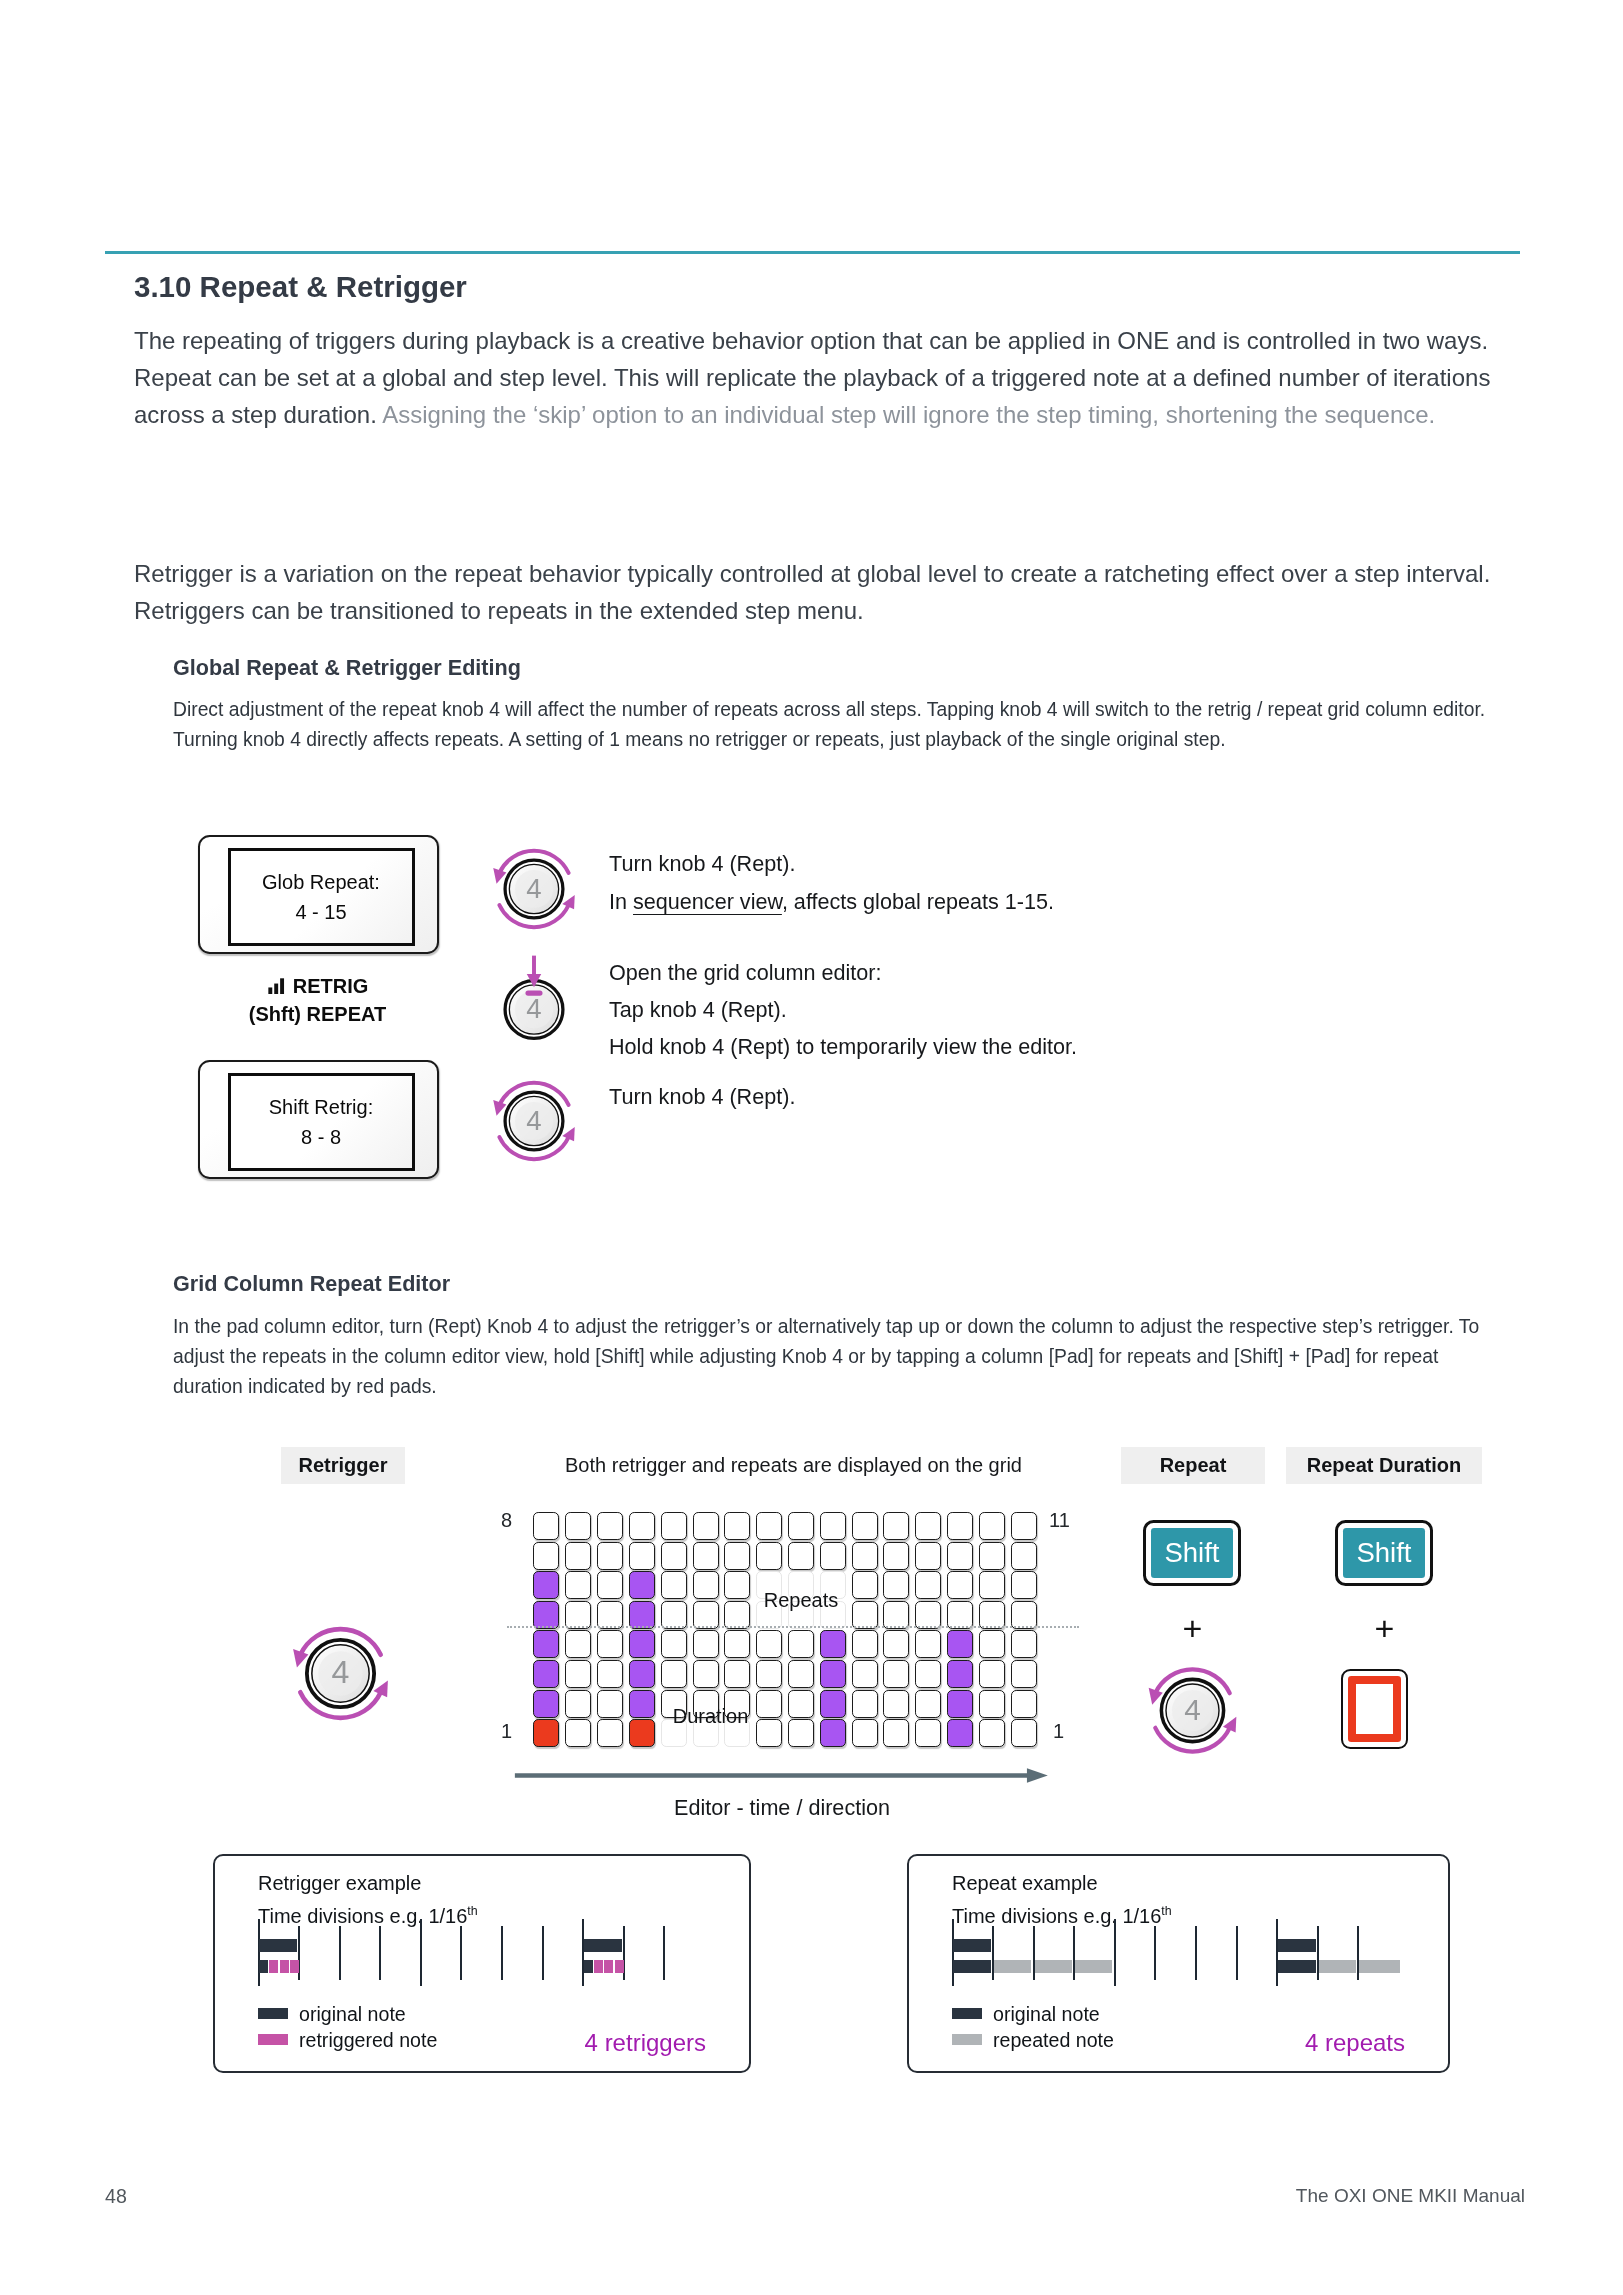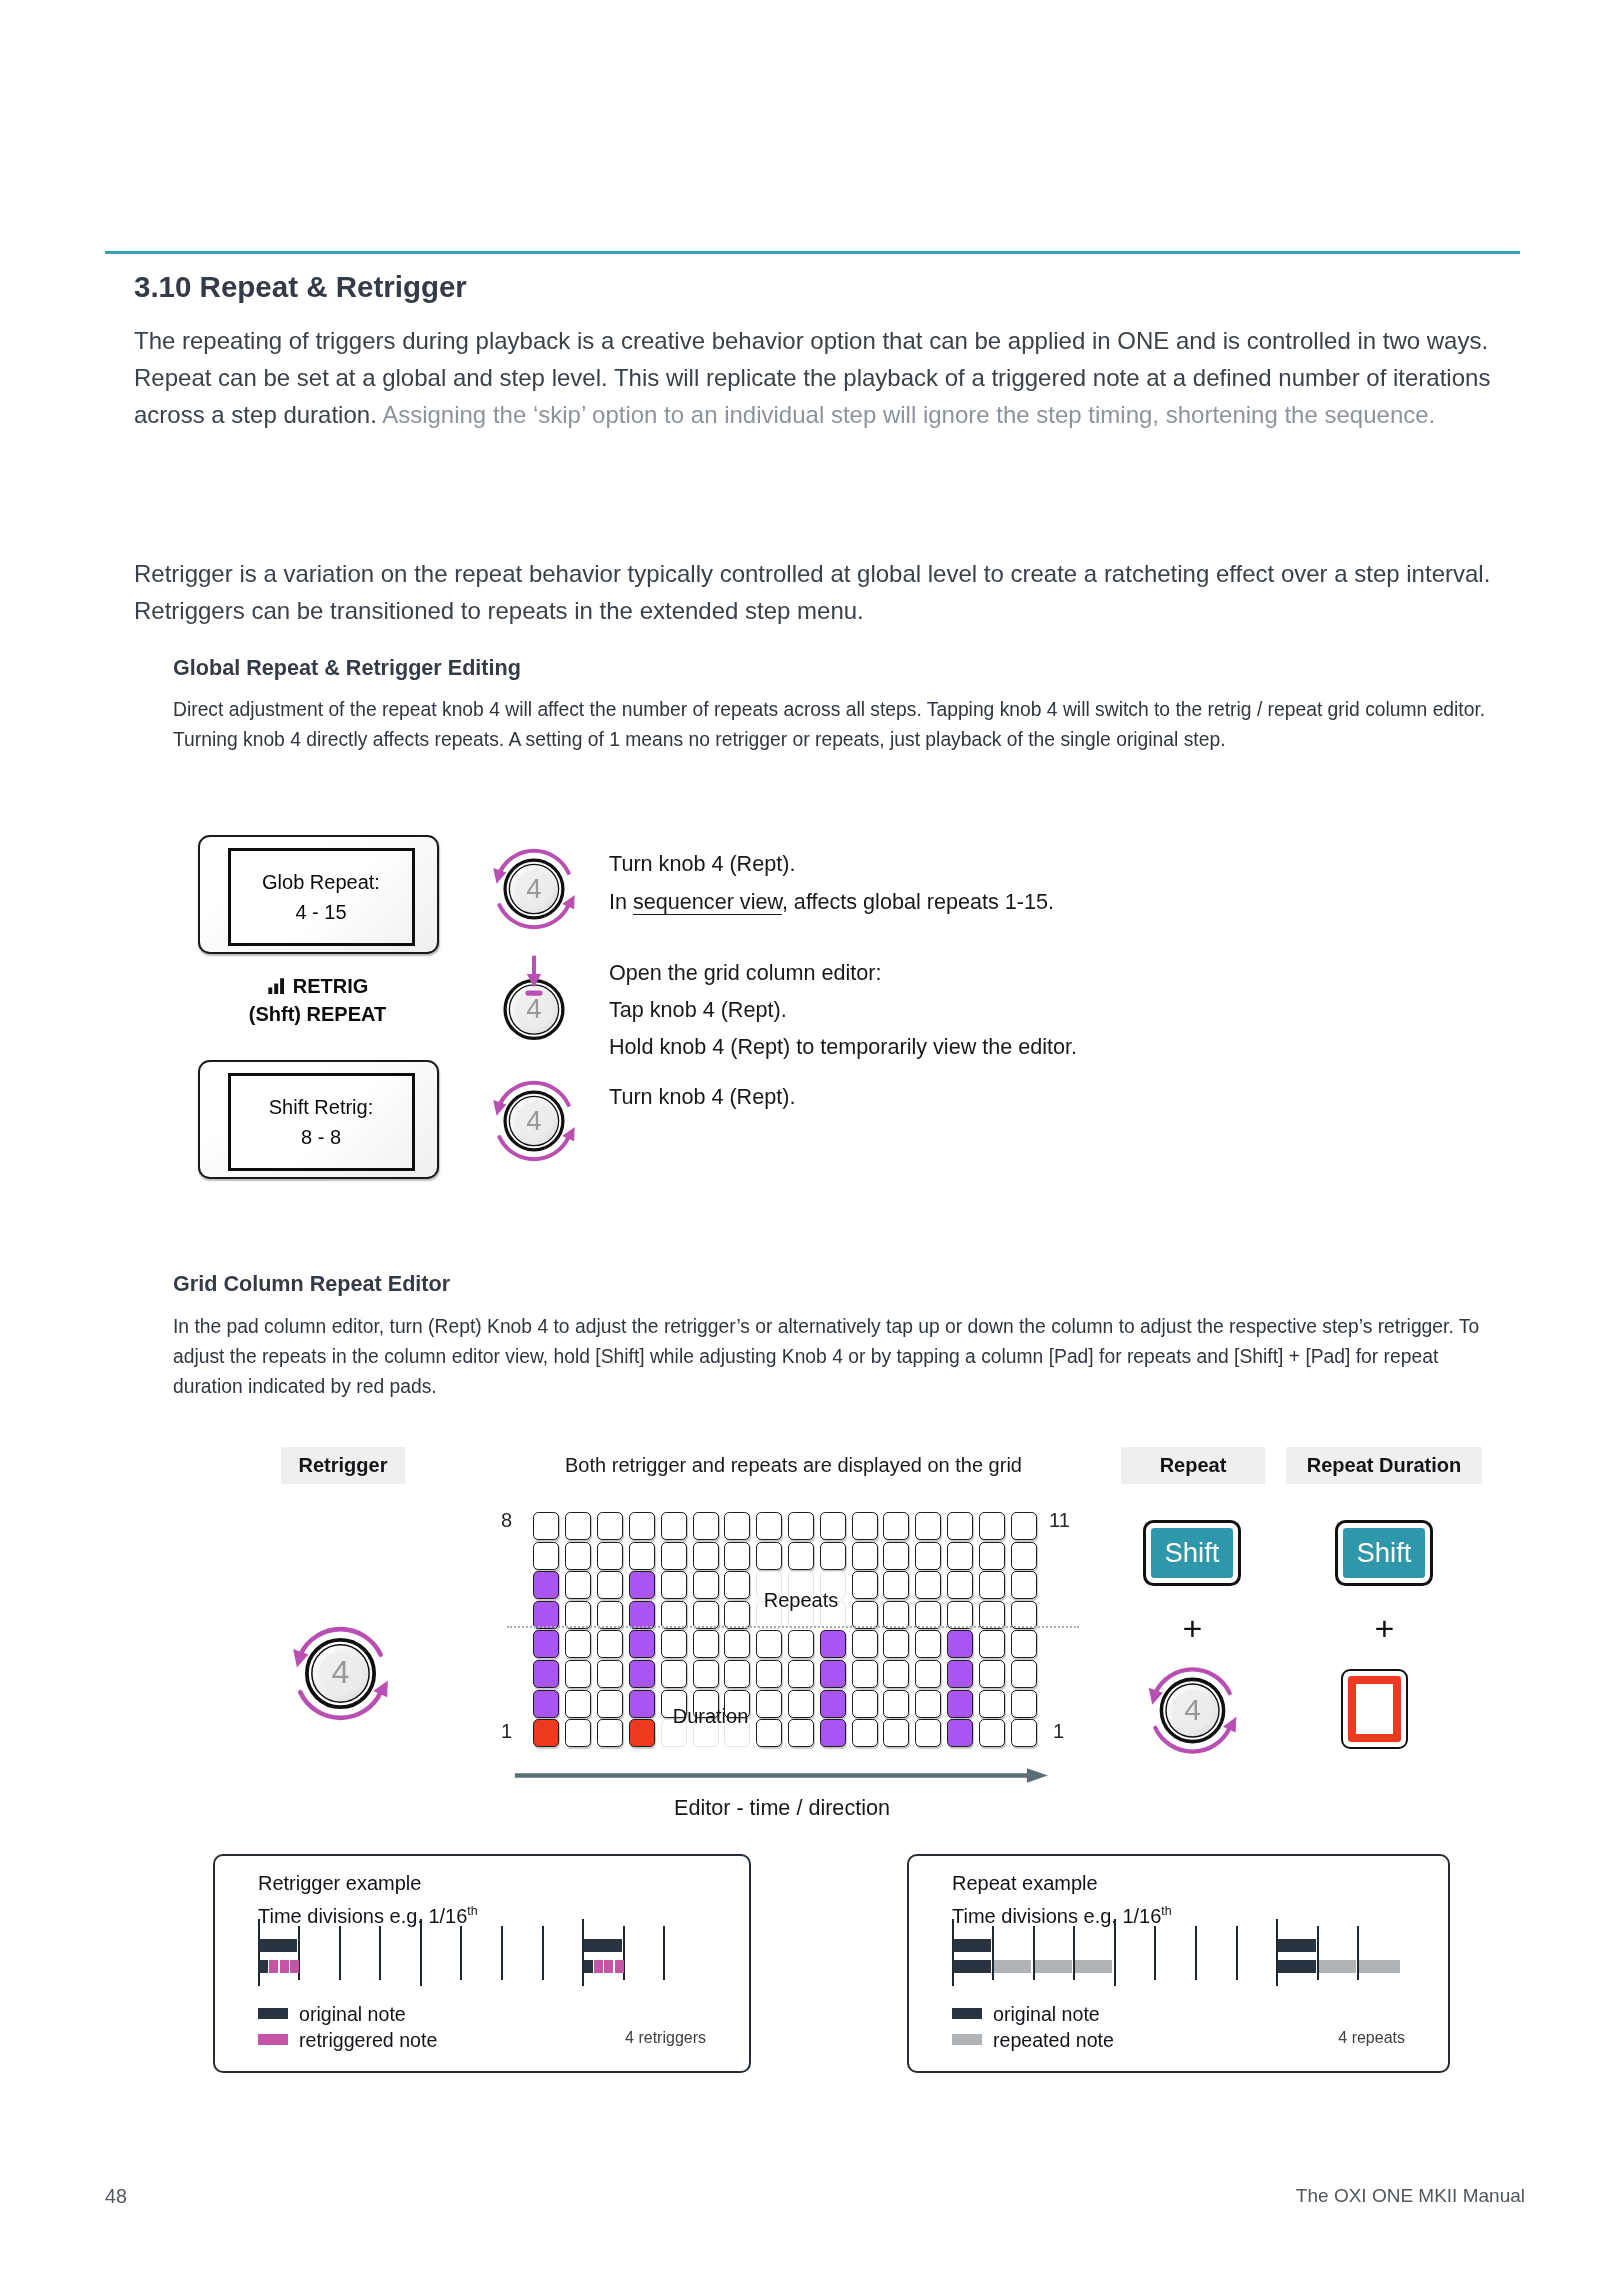--- a/index.html
+++ b/index.html
@@ -43,21 +43,21 @@
   .plus{position:absolute;width:65px;text-align:center;font-size:34px;color:#111;}
   .redpad{position:absolute;left:1341px;top:1669px;width:67px;height:80px;border:2.6px solid #111;border-radius:9.2px;background:#fff;box-sizing:border-box;}
   .redpad .inner{position:absolute;left:5.2px;top:5.2px;right:5.2px;bottom:5.2px;border:8.5px solid var(--red);border-radius:3.3px;background:#fff;}
   
   .exbox{position:absolute;top:1838px;height:219px;border:2.3px solid #262C34;border-radius:10px;background:#fff;box-sizing:border-box;margin-top:16px;}
   .ex-title{position:absolute;left:43px;top:15.7px;font-size:20px;color:#101418;}
   .ex-sub{position:absolute;left:43px;top:48px;font-size:20px;color:#101418;}
   .ex-sub sup{font-size:12.4px;}
   .swatch{position:absolute;left:43px;width:30px;height:11px;}
   .legtext{position:absolute;left:84px;font-size:19.6px;color:#101418;}
-  .excount{position:absolute;right:43px;font-size:16px;color:#404040;}
+  .excount{position:absolute;right:43px;font-size:24px;color:#a21caf;}
   .tick{position:absolute;background:var(--tickcol);}
   .nbar{position:absolute;height:13px;}
   .footer{position:absolute;top:2185px;font-size:19.6px;color:#51575D;}
 </style>
 </head>
 <body>
 
 <div class="page">
 
   <div class="rule"></div>

